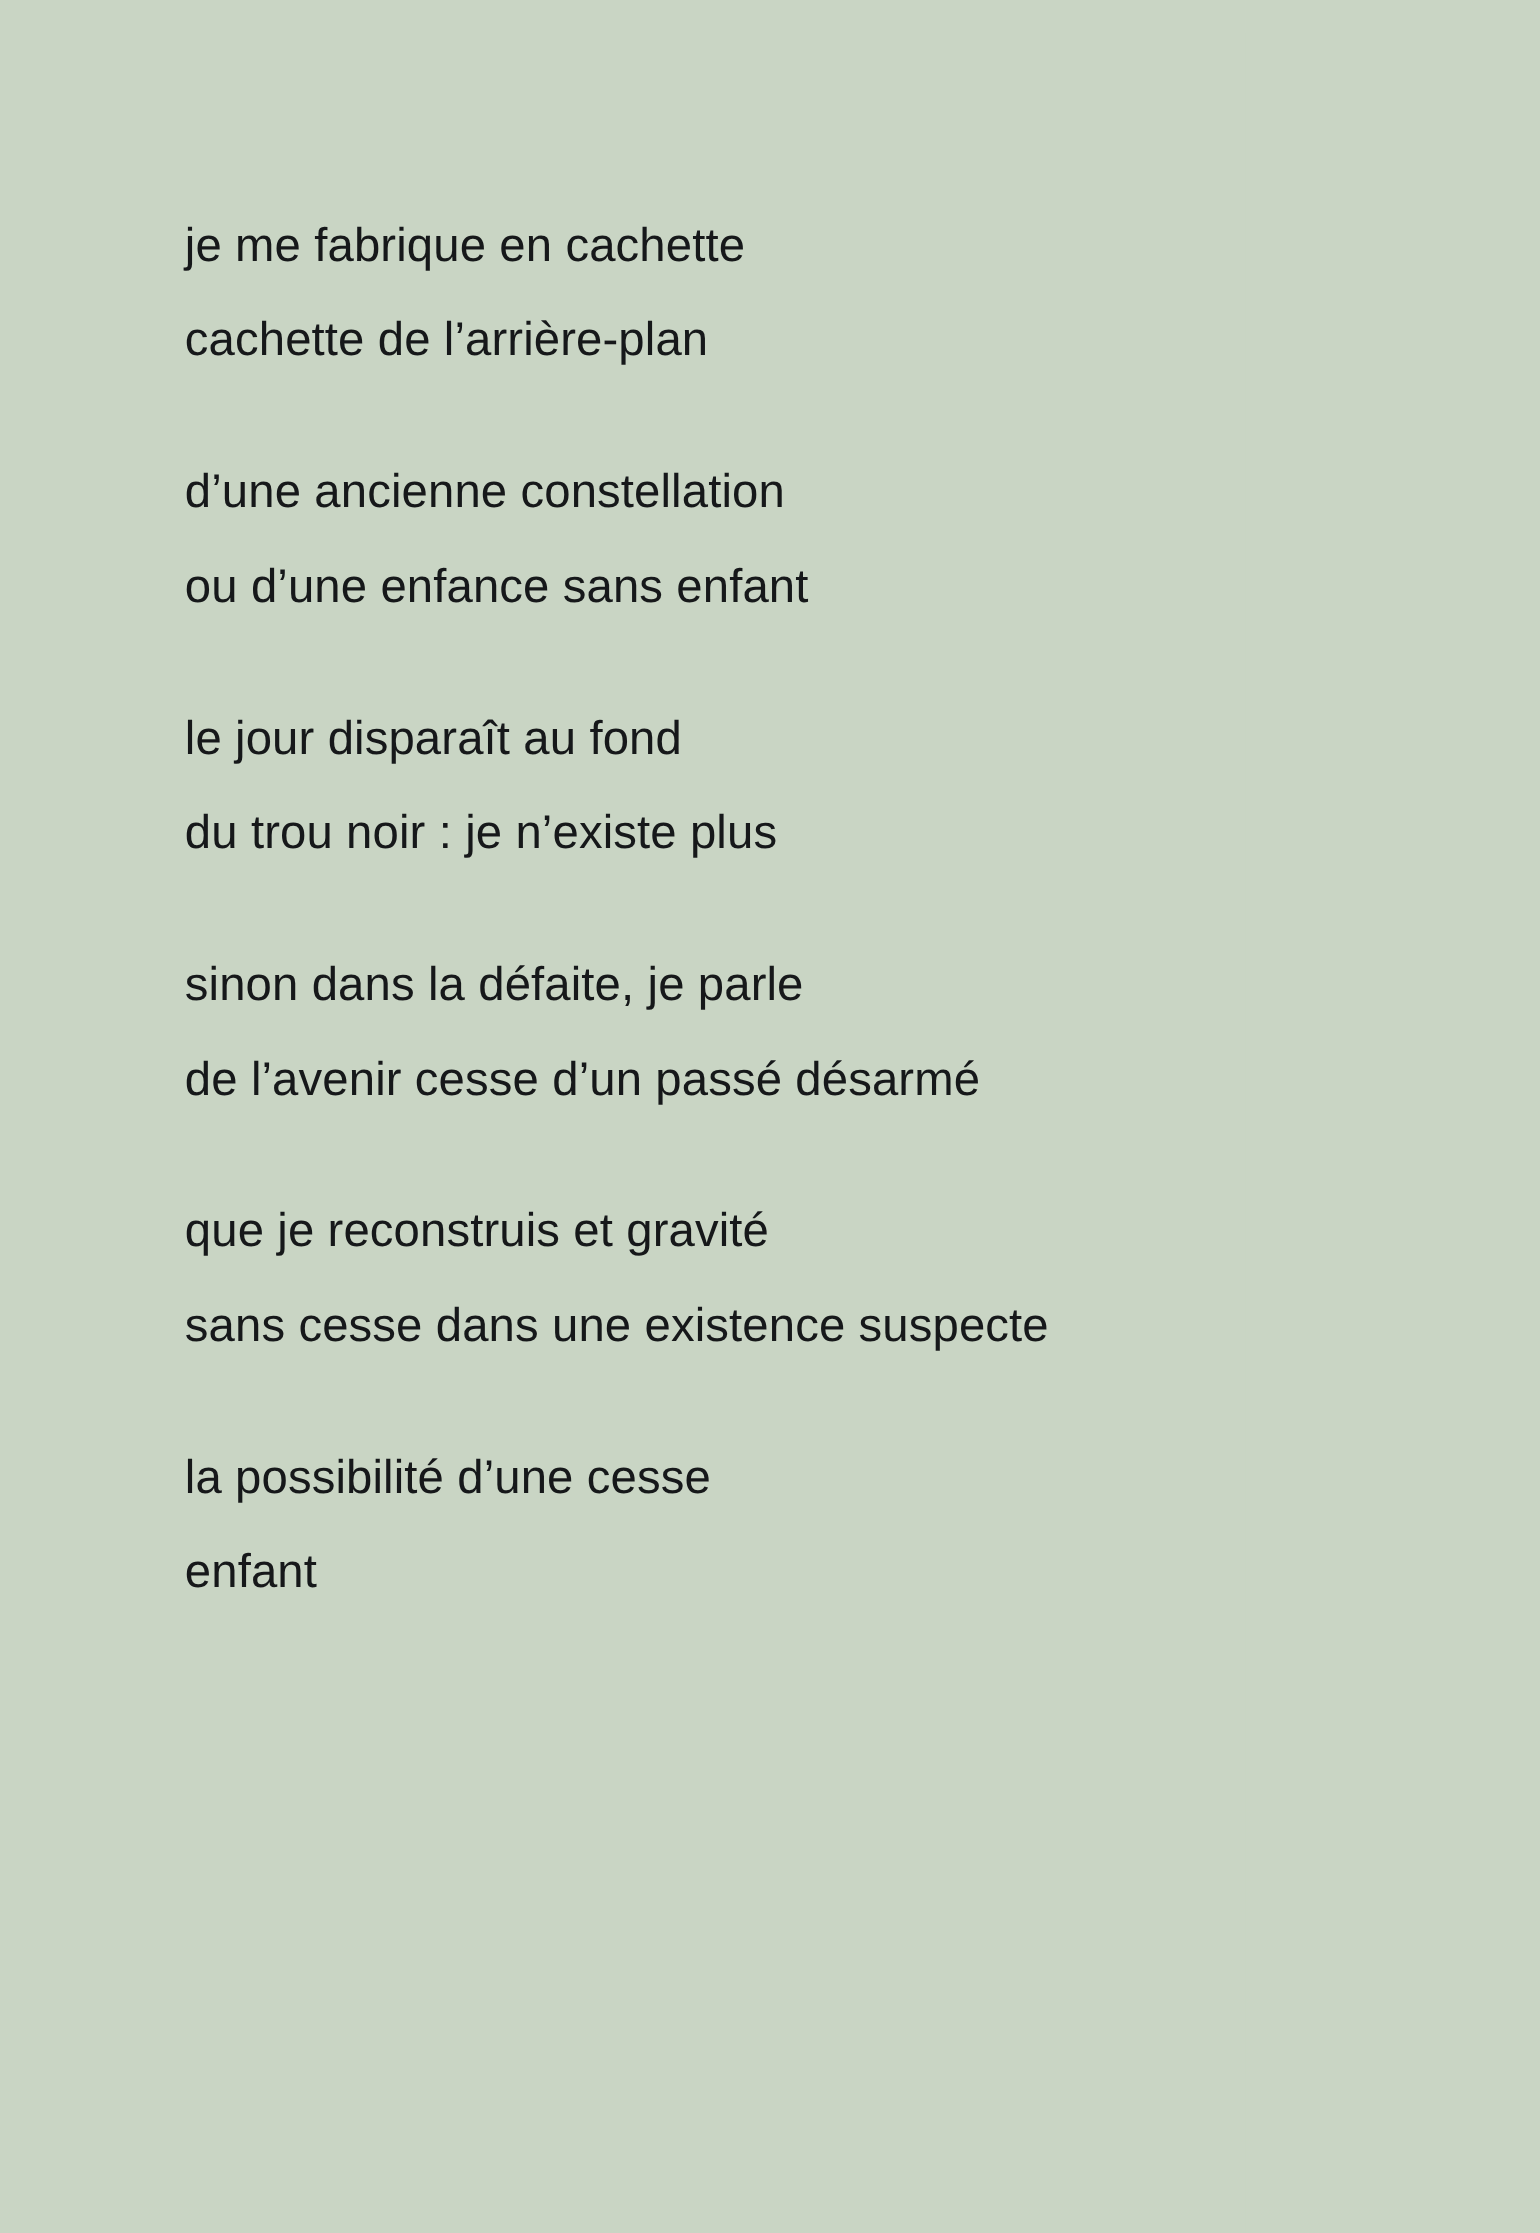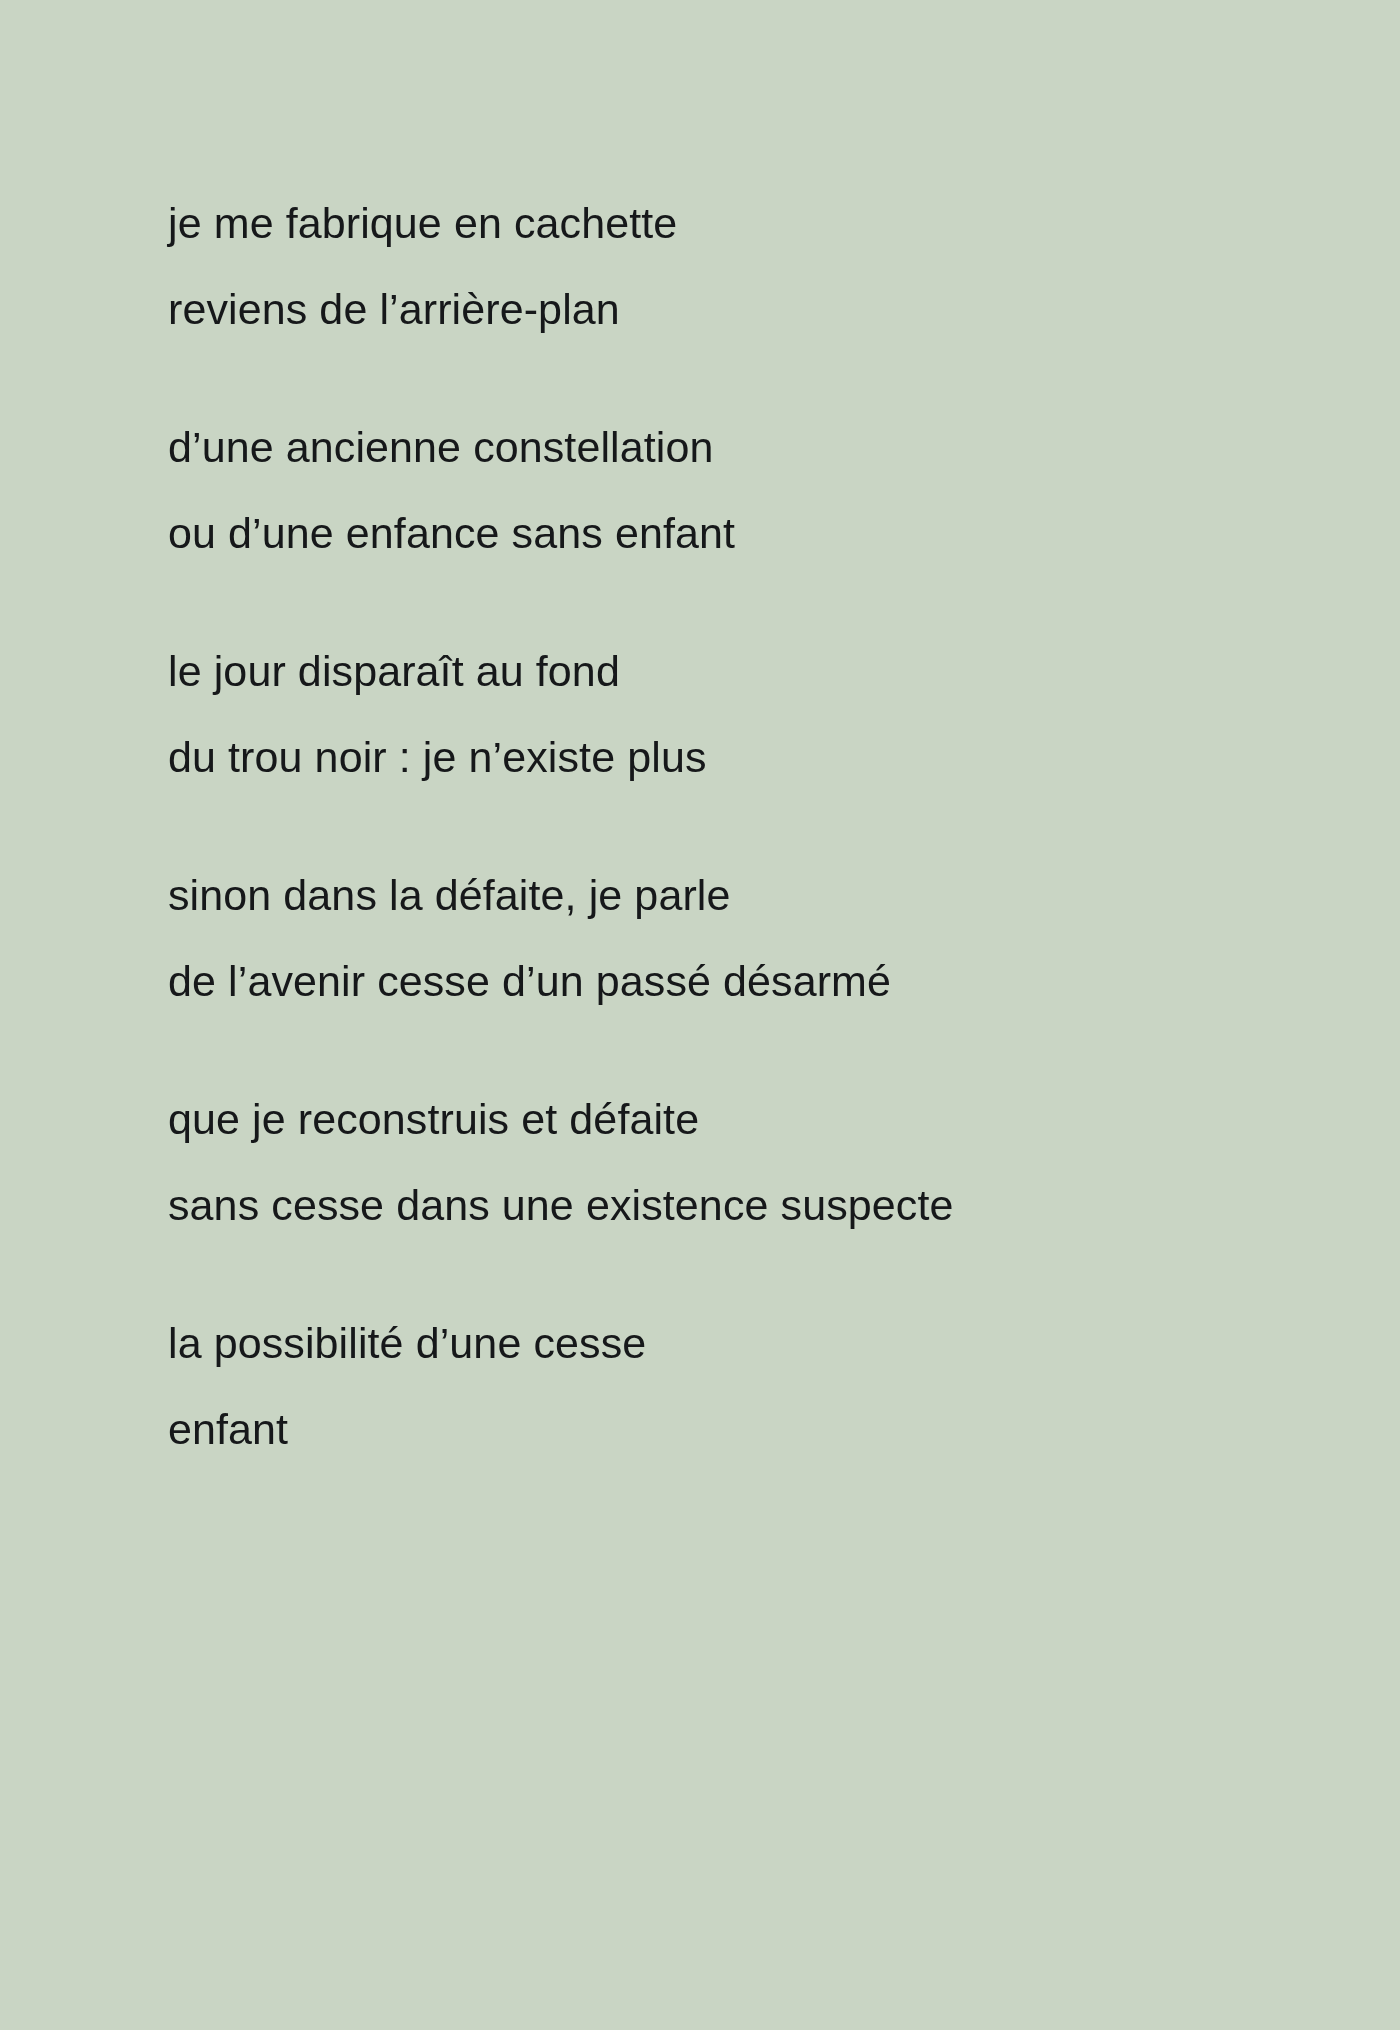--- a/index.html
+++ b/index.html
@@ -38,40 +38,40 @@
   }
 </style>
 </head>
 <body>
 
 <div class="page">
   <div class="poem">
 
     <div class="stanza">
       <div class="line">je me fabrique en cachette</div>
-      <div class="line">reviens de l’arrière-plan</div>
+      <div class="line">cachette de l’arrière-plan</div>
     </div>
 
     <div class="stanza">
       <div class="line">d’une ancienne constellation</div>
       <div class="line">ou d’une enfance sans enfant</div>
     </div>
 
     <div class="stanza">
       <div class="line">le jour disparaît au fond</div>
       <div class="line">du trou noir : je n’existe plus</div>
     </div>
 
     <div class="stanza">
       <div class="line">sinon dans la défaite, je parle</div>
       <div class="line">de l’avenir cesse d’un passé désarmé</div>
     </div>
 
     <div class="stanza">
-      <div class="line">que je reconstruis et défaite</div>
+      <div class="line">que je reconstruis et gravité</div>
       <div class="line">sans cesse dans une existence suspecte</div>
     </div>
 
     <div class="stanza">
       <div class="line">la possibilité d’une cesse</div>
       <div class="line">enfant</div>
     </div>
 
   </div>
 </div>

